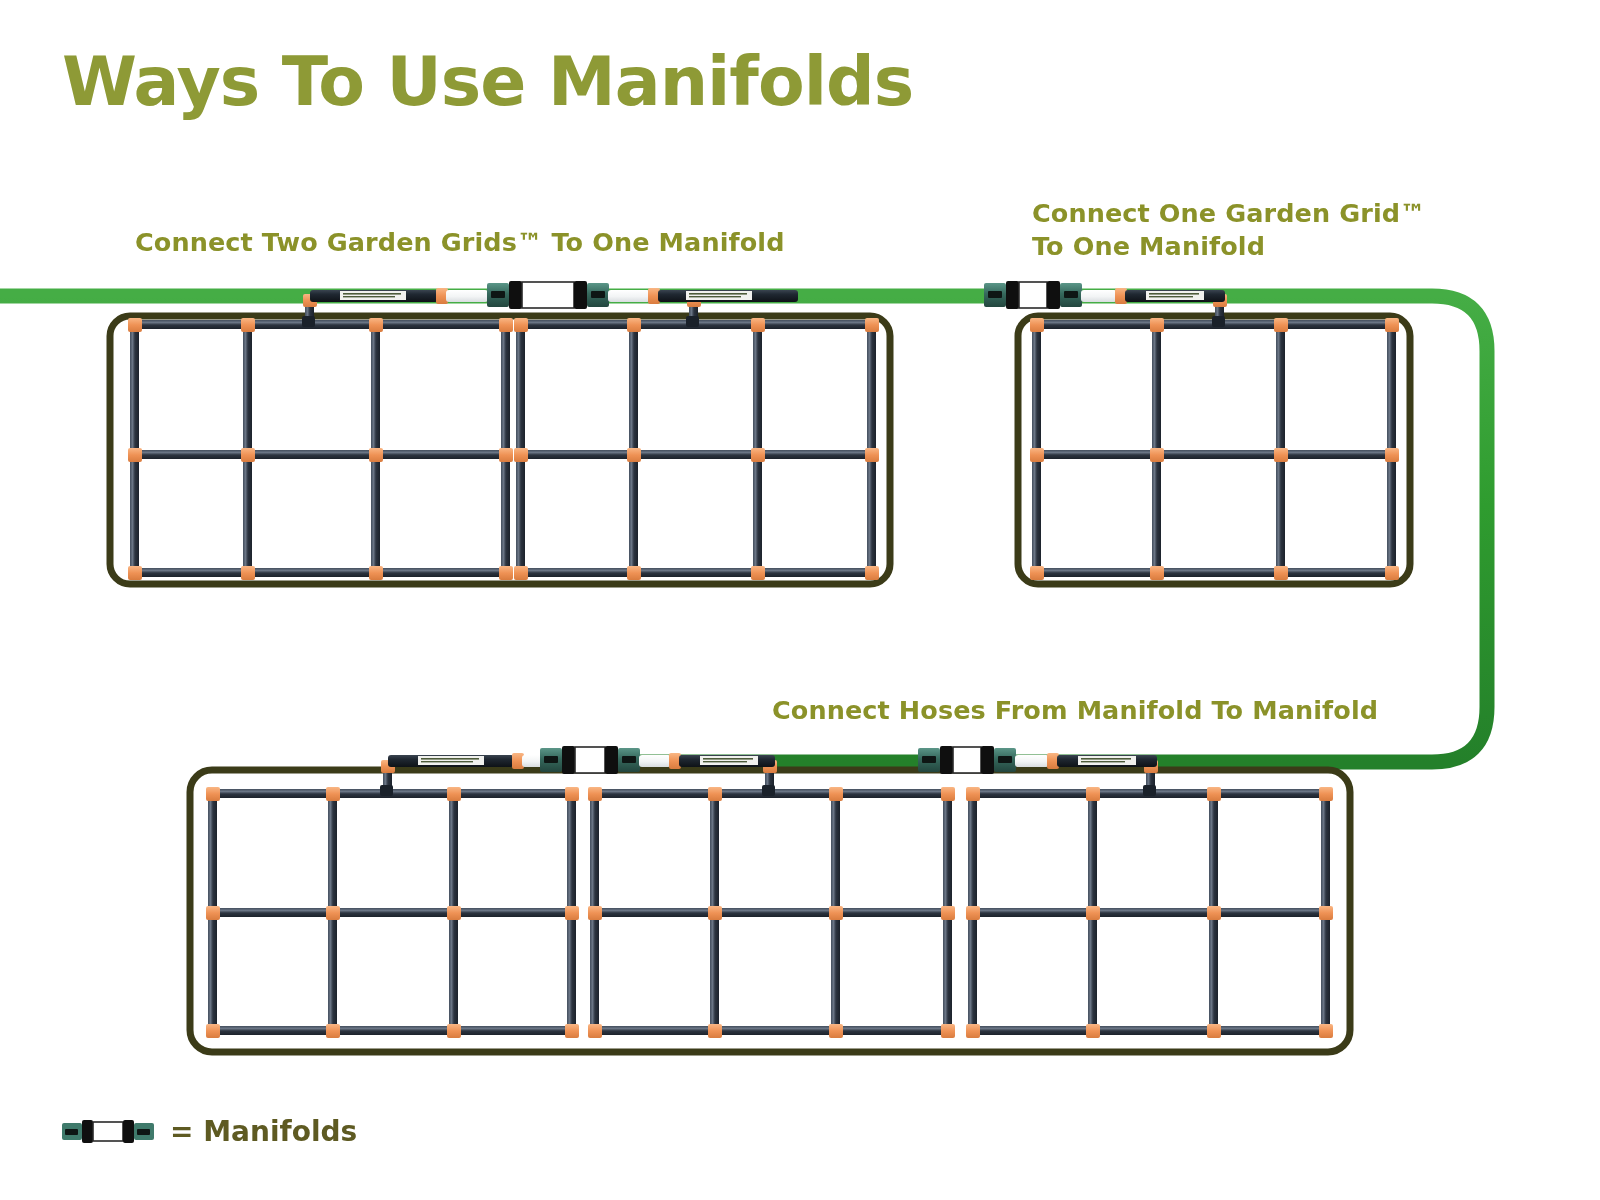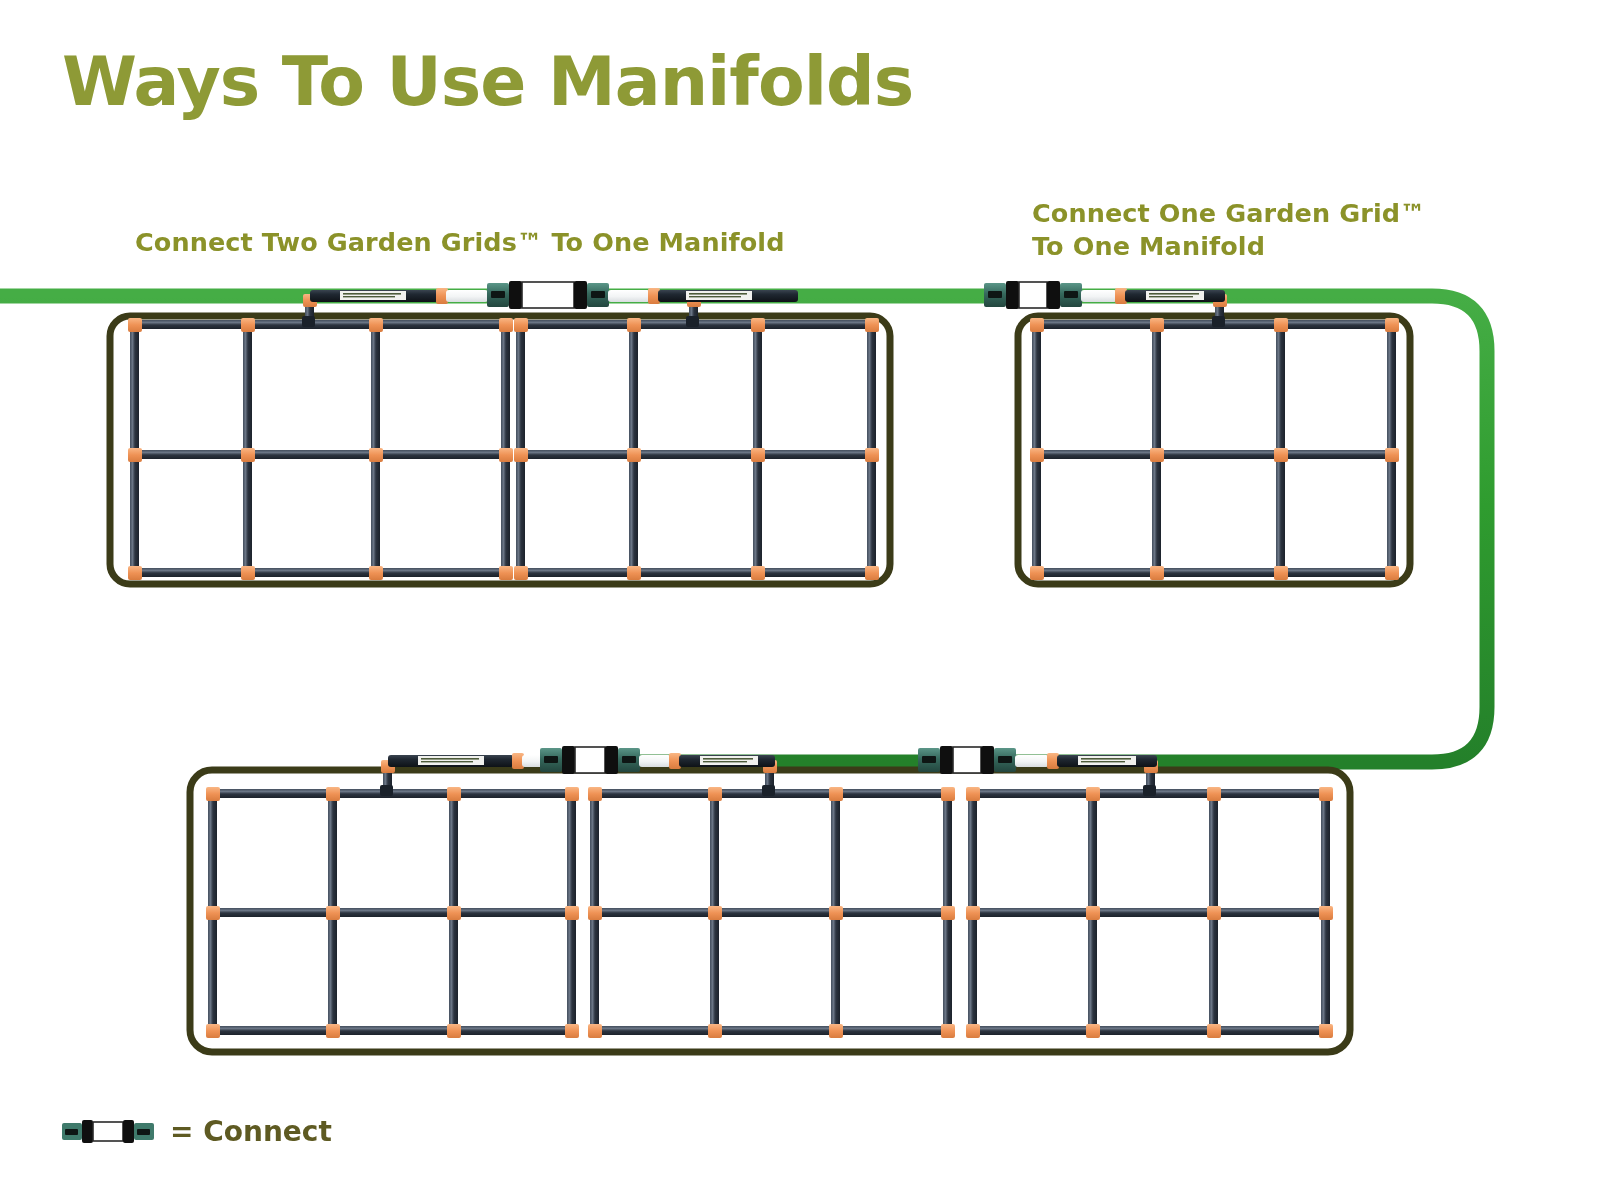--- a/index.html
+++ b/index.html
@@ -87,20 +87,21 @@
 
   <div id="page-title">Ways To Use Manifolds</div>
 
   <div class="section-heading" id="heading-one-grid">
     <span>Connect One Garden Grid™</span><br>
     <span>To One Manifold</span>
   </div>
 
   <div class="section-heading" id="heading-two-grids">Connect Two Garden Grids™ To One Manifold</div>
 
+  <div class="section-heading" id="heading-hose-hose">Connect Hoses From Manifold To Manifold</div>
 
   <svg id="diagram" width="1600" height="1200" viewBox="0 0 1600 1200">
     <defs>
       <linearGradient id="pipeH" x1="0" y1="0" x2="0" y2="1">
         <stop offset="0%" stop-color="#434e5d"></stop>
         <stop offset="28%" stop-color="#6a7585"></stop>
         <stop offset="55%" stop-color="#2c3440"></stop>
         <stop offset="100%" stop-color="#1c222b"></stop>
       </linearGradient>
       <linearGradient id="pipeV" x1="0" y1="0" x2="1" y2="0">
@@ -444,19 +445,19 @@
     <div class="legend-item" id="legend-manifold">
       <svg width="96" height="34" viewBox="0 0 96 34">
         <rect x="2" y="9" width="20" height="17" rx="2" fill="#3f7a6b"></rect>
         <rect x="5" y="15" width="13" height="6" rx="1" fill="#0e1614"></rect>
         <rect x="22" y="6" width="11" height="23" rx="2" fill="#0f0f0f"></rect>
         <rect x="33" y="8" width="30" height="19" fill="#ffffff" stroke="#2a2a2a" stroke-width="1.6"></rect>
         <rect x="63" y="6" width="11" height="23" rx="2" fill="#0f0f0f"></rect>
         <rect x="74" y="9" width="20" height="17" rx="2" fill="#3f7a6b"></rect>
         <rect x="77" y="15" width="13" height="6" rx="1" fill="#0e1614"></rect>
       </svg>
-      <span class="legend-label">= Connect</span>
+      <span class="legend-label">= Manifolds</span>
     </div>
 
 
   </div>
 
 </div>
 
 </body></html>

